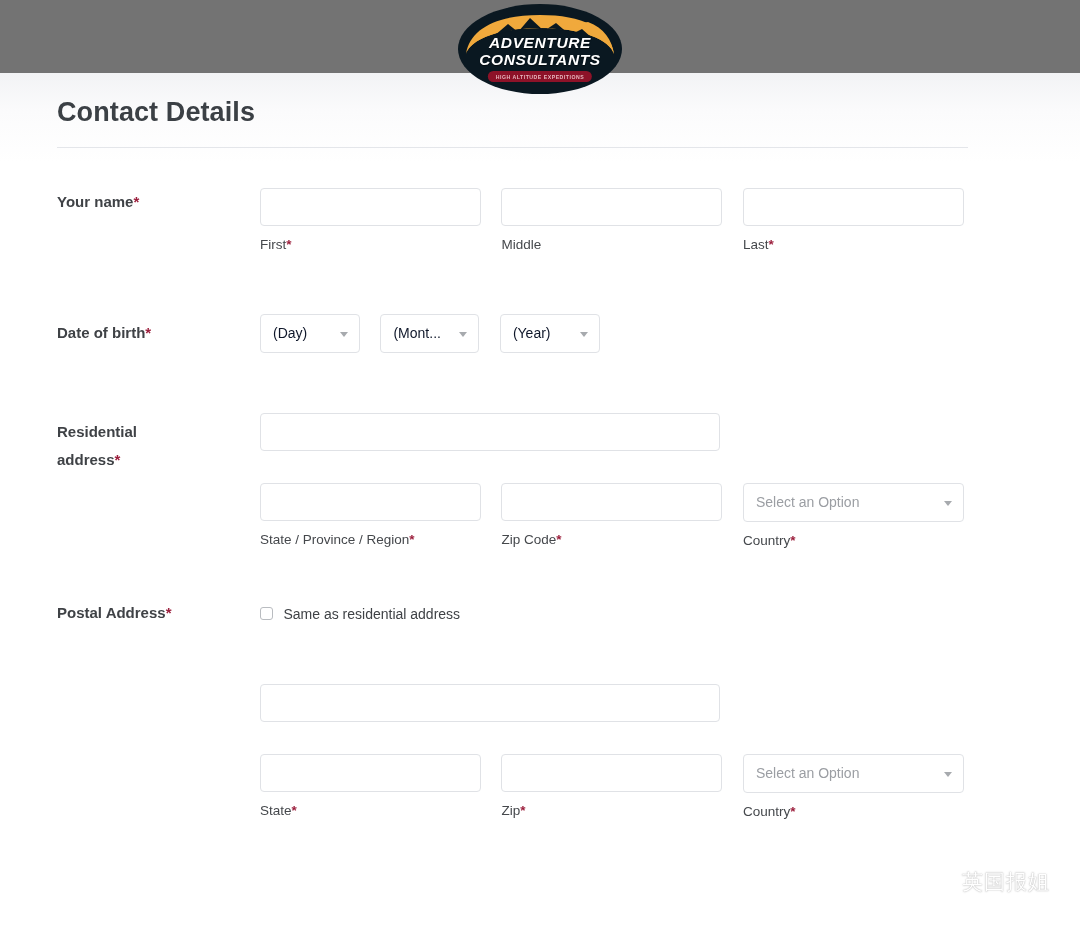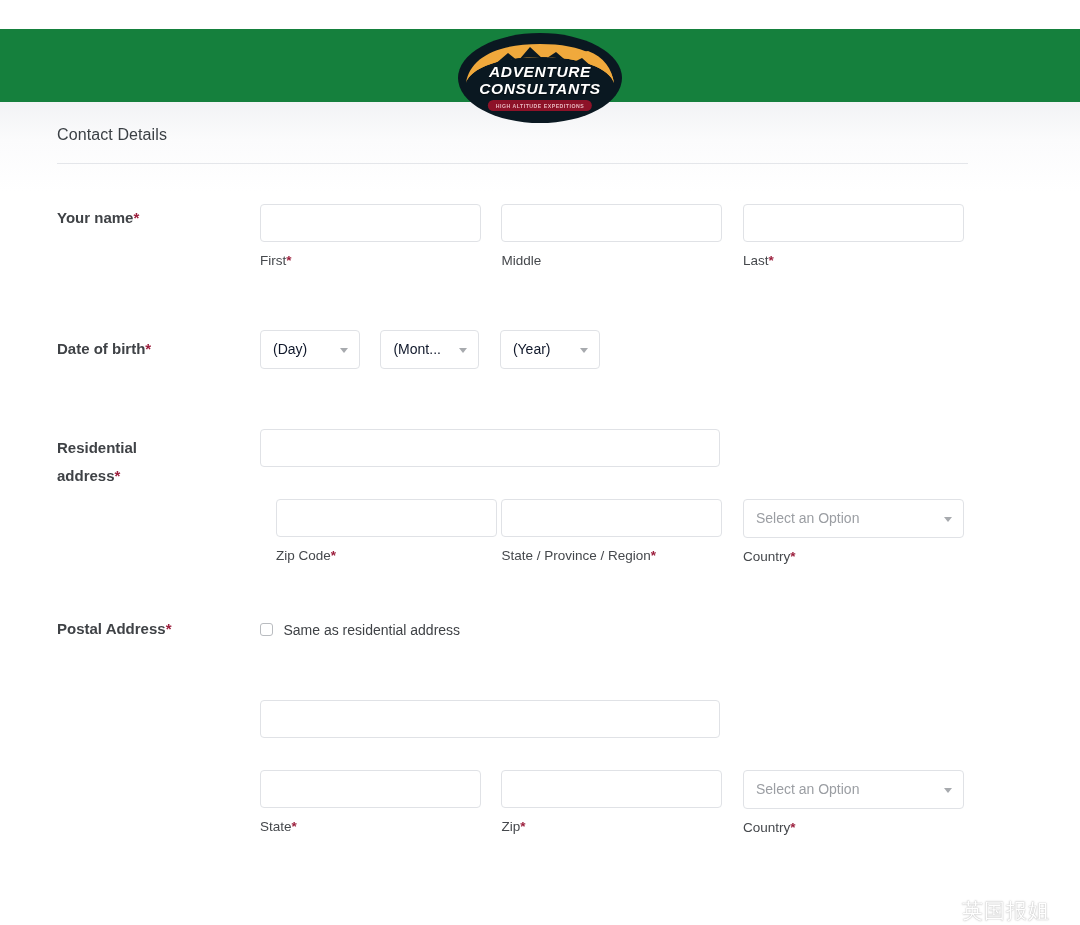--- a/index.html
+++ b/index.html
@@ -8,23 +8,22 @@
     width: 1080px; height: 925px;
     overflow: hidden;
     background: #ffffff;
     font-family: "Liberation Sans", sans-serif;
   }
 
   
   .site-header {
     position: relative;
     height: 73px;
-    background: #15803d;
+    background: #737373;
     width: 100%;
-    margin-top: 29px;
   }
   .logo-wrap {
     position: absolute;
     left: 50%;
     top: 4px;
     transform: translateX(-50%);
     width: 164px;
     height: 90px;
     z-index: 5;
   }
@@ -78,22 +77,22 @@
   .form-wrap {
     position: absolute;
     left: 57px;
     top: 0;
     width: 911px;
   }
 
   .form-title {
     margin: 0;
     padding-top: 24px;
-    font-size: 16px;
-    font-weight: normal;
+    font-size: 27px;
+    font-weight: bold;
     color: #3b4045;
     letter-spacing: .1px;
   }
   .title-rule {
     margin-top: 19px;
     height: 1px;
     background: #e4e6ea;
     width: 911px;
   }
 
@@ -271,27 +270,27 @@
     </div>
 
     <div class="row" style="height:158px; margin-top:37px;">
       <div class="field-label" style="top:5px; line-height:28px;">
         <span>Residential</span><br>
         <span>address</span><span class="req">*</span>
       </div>
       <div class="inputs">
         <input class="tb w-wide" type="text" value="" style="">
         <div style="margin-top:32px;">
+          <div class="col">
+            <input class="tb w-third" type="text" value="" style="">
+            <div class="sublabel"><span>State / Province / Region</span><span class="req">*</span></div>
+          </div>
           <div class="col gap">
             <input class="tb w-third" type="text" value="" style="">
             <div class="sublabel"><span>Zip Code</span><span class="req">*</span></div>
-          </div>
-          <div class="col">
-            <input class="tb w-third" type="text" value="" style="">
-            <div class="sublabel"><span>State / Province / Region</span><span class="req">*</span></div>
           </div>
           <div class="col gap">
             <div class="sel country">
               <div class="val ph">Select an Option</div>
               <span class="caret"></span>
             </div>
             <div class="sublabel"><span>Country</span><span class="req">*</span></div>
           </div>
         </div>
       </div>

